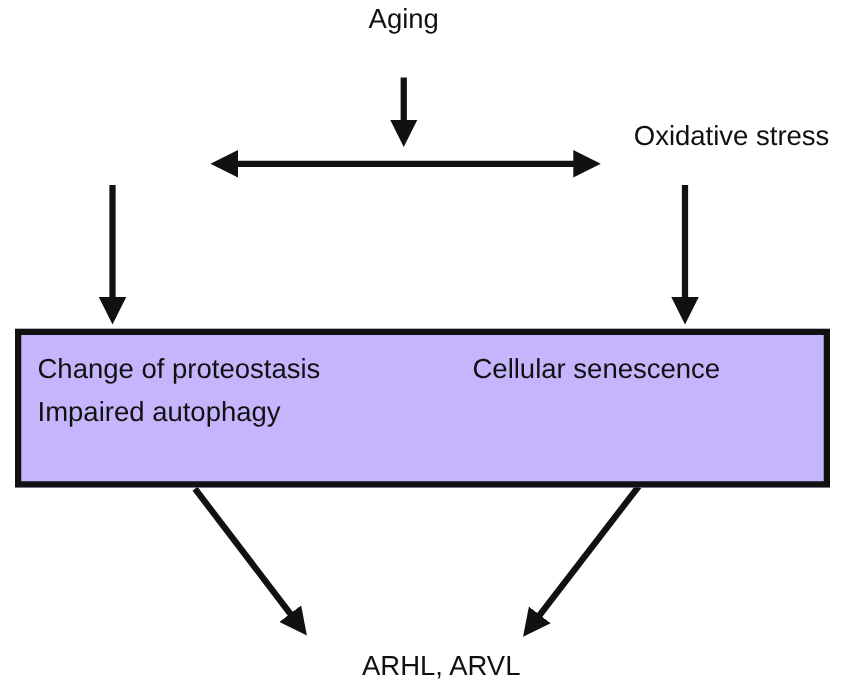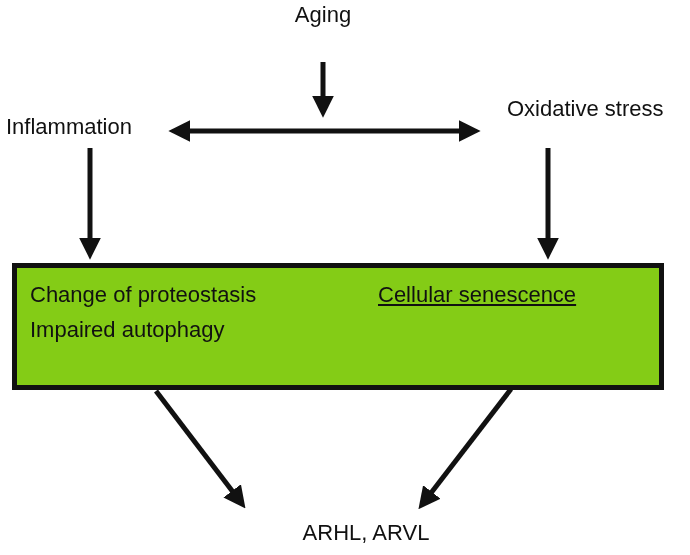--- a/index.html
+++ b/index.html
@@ -30,21 +30,21 @@
     width: 690px; height: 555px;
   }
   .mech-box {
     position: absolute;
     left: 12px;
     top: 263px;
     width: 652px;
     height: 127px;
     box-sizing: border-box;
     border: 5px solid var(--ink, #111111);
-    background: #84cc16;
+    background: #c4b5fd;
     padding-left: 12px;
   }
   .mech-box .label { font-size: 22px; }
 </style>
 </head>
 <body>
 
 <div class="canvas">
 
   <svg class="arrows-layer" width="690" height="555" viewBox="0 0 690 555" aria-hidden="true">
@@ -58,25 +58,24 @@
       <line x1="189" y1="131" x2="460" y2="131" marker-start="url(#ah)" marker-end="url(#ah)"></line>
       <line x1="90" y1="148" x2="90" y2="239" marker-end="url(#ah)"></line>
       <line x1="548" y1="148" x2="548" y2="239" marker-end="url(#ah)"></line>
       <line x1="156" y1="391" x2="233" y2="492" marker-end="url(#ah)"></line>
       <line x1="511" y1="389" x2="431" y2="493" marker-end="url(#ah)"></line>
     </g>
   </svg>
 
   <div class="label centered" style="left:253px; top:3px; width:140px;">Aging</div>
 
-  <div class="label" style="left:6px; top:115px;">Inflammation</div>
 
   <div class="label" style="left:507px; top:97px;">Oxidative stress</div>
 
   <div class="mech-box">
     <div class="label" style="left:13px; top:15px;">Change of proteostasis</div>
-    <div class="label" style="left:361px; top:15px;text-decoration:underline;">Cellular senescence</div>
+    <div class="label" style="left:361px; top:15px;">Cellular senescence</div>
     <div class="label" style="left:13px; top:50px;">Impaired autophagy</div>
   </div>
 
-  <div class="label centered" style="left:256px; top:521px; width:220px;">ARHL, ARVL</div>
+  <div class="label centered" style="left:243px; top:521px; width:220px;">ARHL, ARVL</div>
 
 </div>
 
 </body></html>

